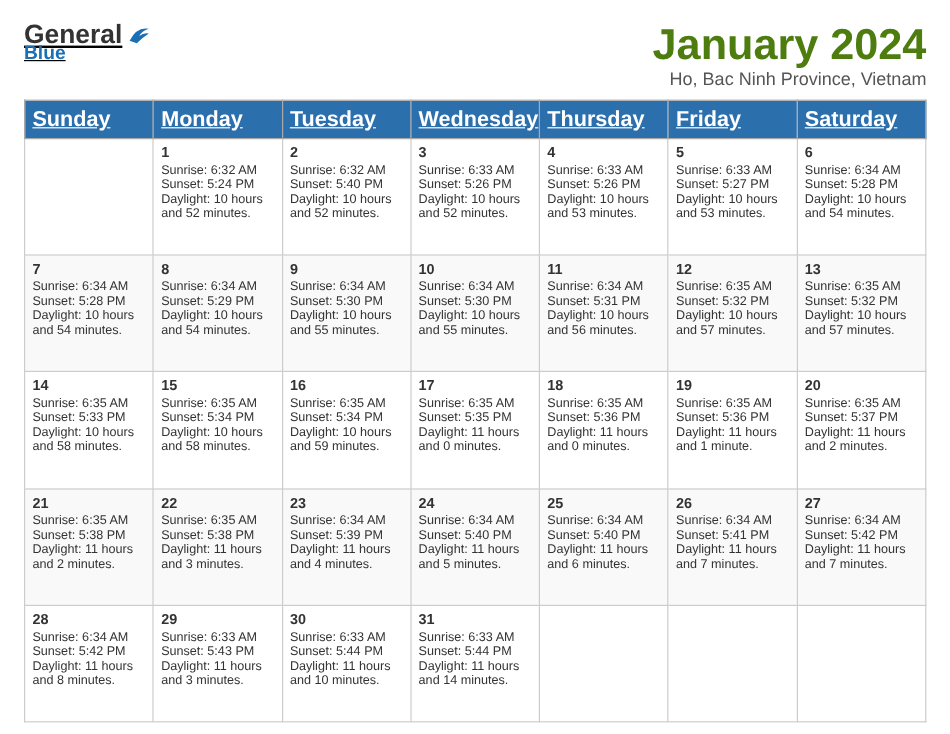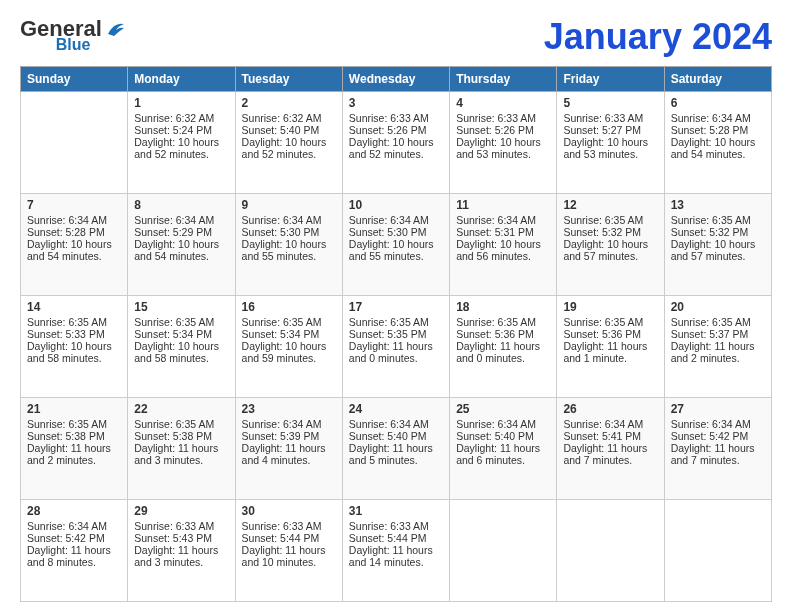--- a/index.html
+++ b/index.html
@@ -19,48 +19,50 @@
     }
     .header {
       display: flex;
       justify-content: space-between;
       align-items: flex-start;
       margin-bottom: 8px;
     }
     .logo {
       display: flex;
       flex-direction: column;
-      align-items: center;
+      align-items: flex-start;
+      text-decoration: underline;
     }
     .title-block {
       text-align: right;
     }
     .main-title {
       font-size: 36px;
       font-weight: bold;
-      color: #1d4ed8;
+      color: #4d7c0f;
     }
     .sub-title {
       font-size: 15px;
       color: #555;
     }
     .calendar {
       flex: 1;
       border: 1px solid #ccc;
       border-collapse: collapse;
       width: 100%;
       table-layout: fixed;
     }
     .calendar th {
       background-color: #2c6fad;
       color: white;
       text-align: left;
       padding: 5px 6px;
-      font-size: 12px;
+      font-size: 18px;
       border: 1px solid #aaa;
+      text-decoration: underline;
     }
     .calendar td {
       vertical-align: top;
       padding: 4px 6px;
       border: 1px solid #ccc;
       font-size: 10.5px;
       color: #333;
       background: #fff;
       height: 80px;
     }
@@ -89,20 +91,21 @@
       <div style="display:flex;align-items:center;gap:2px;">
         <span style="font-size:22px;font-weight:bold;color:#333;">General</span>
         <svg width="22" height="18" viewBox="0 0 22 18">
           <path d="M4 14 Q10 2 20 4 Q14 6 12 10 Q16 7 20 8 Q14 12 10 16 Z" fill="#1a6fb5"></path>
         </svg>
       </div>
       <span style="font-size:16px;font-weight:bold;color:#1a6fb5;margin-top:-6px;">Blue</span>
     </div>
     <div class="title-block">
       <div class="main-title">January 2024</div>
+      <div class="sub-title">Ho, Bac Ninh Province, Vietnam</div>
     </div>
   </div>
 
   <table class="calendar">
     <thead>
       <tr>
       <th>Sunday</th>
           <th>Monday</th>
           <th>Tuesday</th>
           <th>Wednesday</th>

